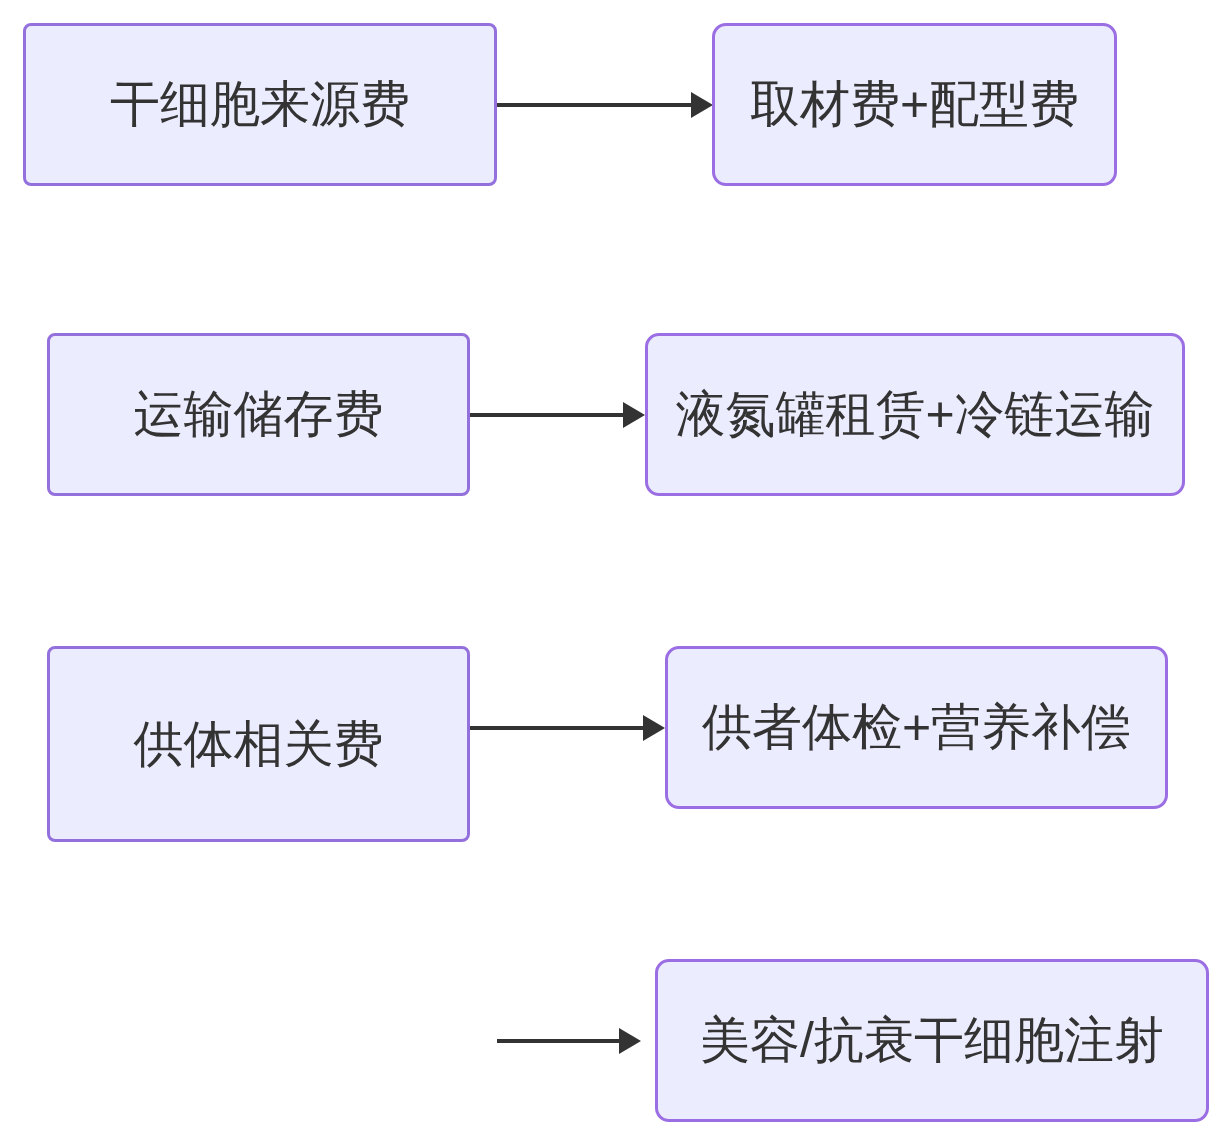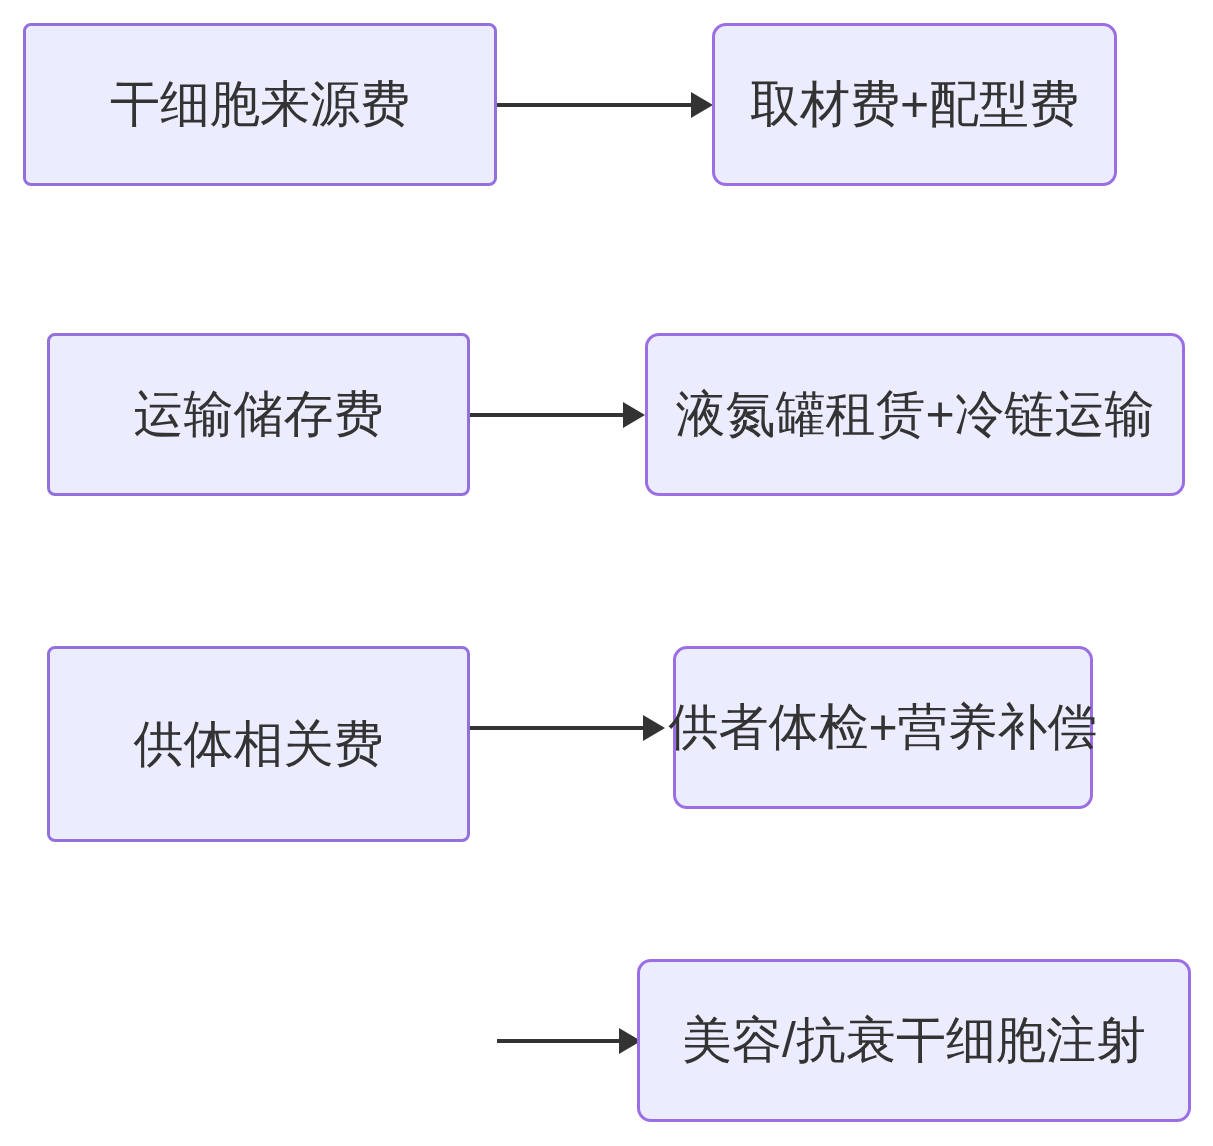--- a/index.html
+++ b/index.html
@@ -59,25 +59,25 @@
   .n-src-1 { left: 23px;  top: 23px;  width: 474px; height: 163px; }
   .a-1     { left: 497px; top: 103px; width: 194px; }
   .n-tgt-1 { left: 712px; top: 23px;  width: 405px; height: 163px; }
   
   .n-src-2 { left: 47px;  top: 333px; width: 423px; height: 163px; }
   .a-2     { left: 470px; top: 413px; width: 153px; }
   .n-tgt-2 { left: 645px; top: 333px; width: 540px; height: 163px; }
   
   .n-src-3 { left: 47px;  top: 646px; width: 423px; height: 196px; text-align: center; }
   .a-3     { left: 470px; top: 726px; width: 173px; }
-  .n-tgt-3 { left: 665px; top: 646px; width: 420px; height: 163px; margin-left: 8px; }
+  .n-tgt-3 { left: 665px; top: 646px; width: 503px; height: 163px; }
   
   .n-src-4 { left: 23px;  top: 959px; width: 474px; height: 163px; }
   .a-4     { left: 497px; top: 1039px; width: 122px; }
-  .n-tgt-4 { left: 637px; top: 959px; width: 554px; height: 163px; }
+  .n-tgt-4 { left: 655px; top: 959px; width: 554px; height: 163px; }
 </style>
 </head>
 <body>
 
 <div class="canvas">
 
   <div class="node square n-src-1">干细胞来源费</div>
   <div class="arrow a-1">
     <span class="head"></span>
   </div>

